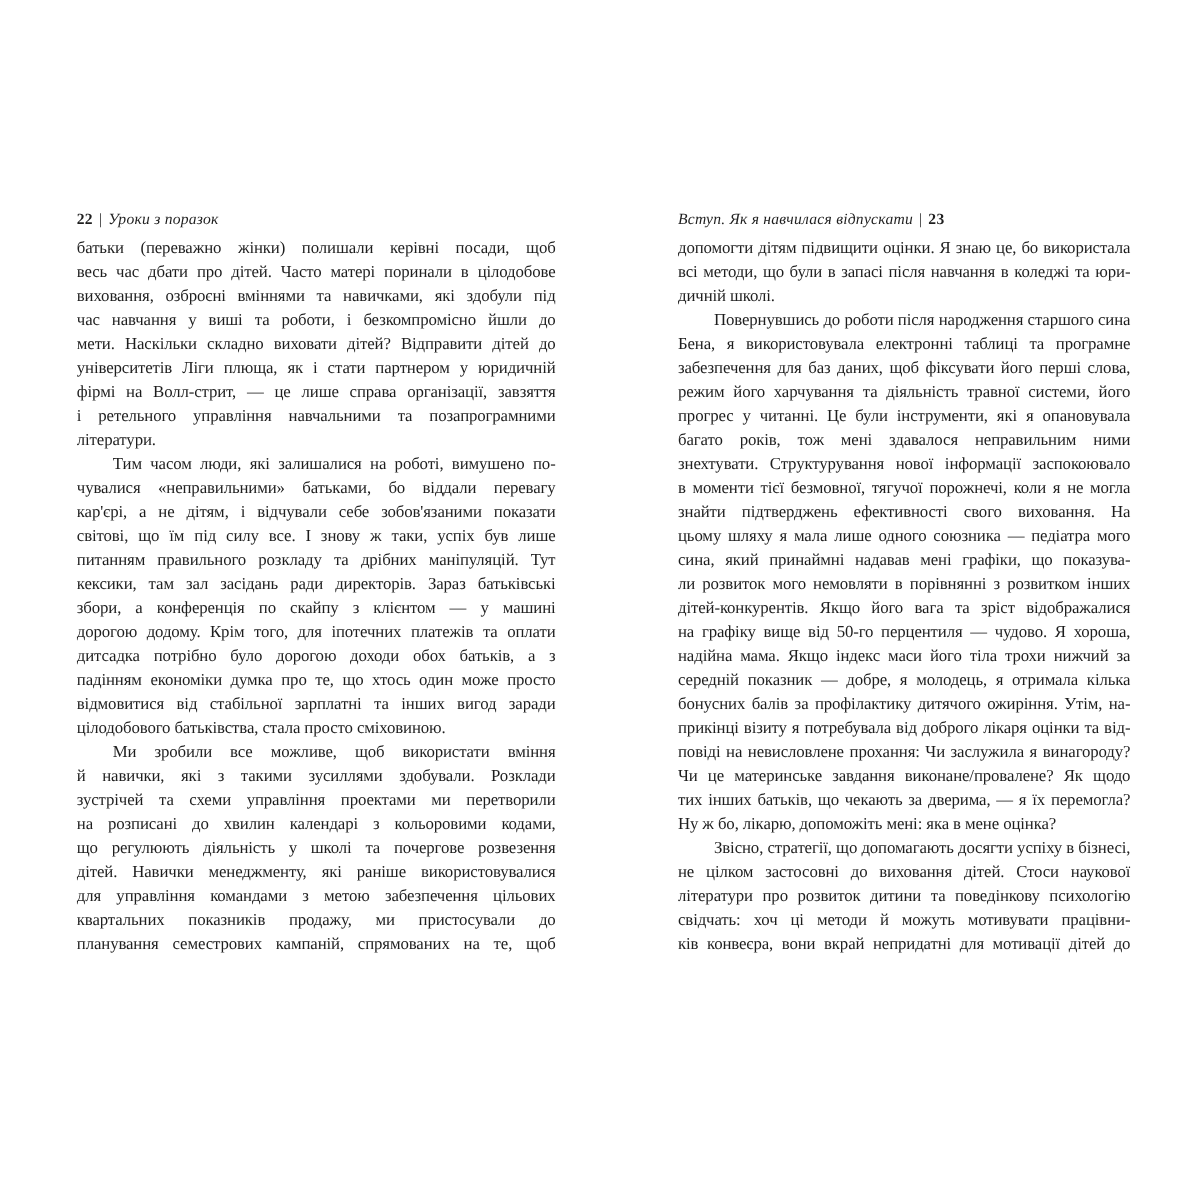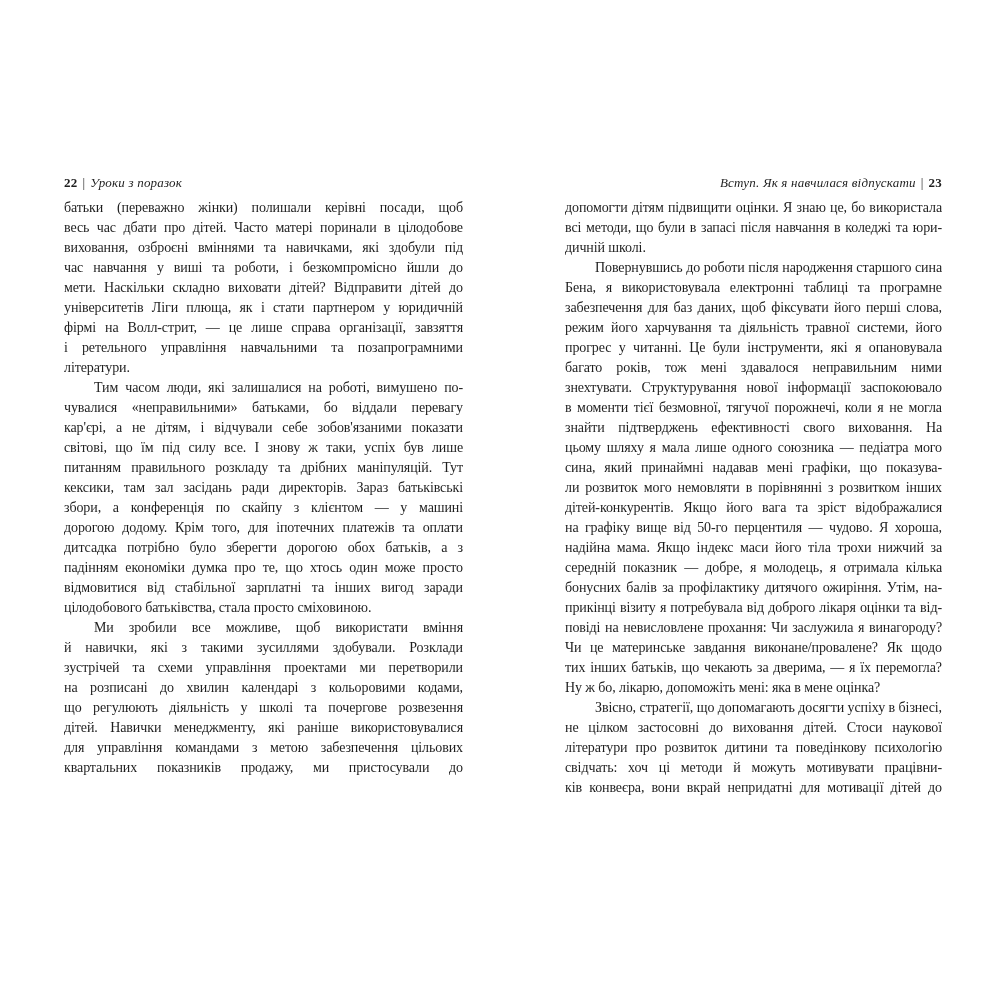--- a/index.html
+++ b/index.html
@@ -25,21 +25,20 @@
     white-space: nowrap;
     color: #1e1e1e;
   }
   .running-header.left-h {
     left: 64px;
     text-align: left;
   }
   .running-header.right-h {
     left: 565px;
     width: 377px;
-    text-align: right;
   }
   .pagenum {
     font-weight: 700;
     font-style: normal;
   }
   .sep {
     font-weight: 400;
     padding: 0 5px;
     color: #2a2a2a;
   }
@@ -96,32 +95,33 @@
         <div class="line">і ретельного управління навчальними та позапрограмними</div>
         <div class="line pend">літератури.</div>
         <div class="line indent">Тим часом люди, які залишалися на роботі, вимушено по-</div>
         <div class="line">чувалися «неправильними» батьками, бо віддали перевагу</div>
         <div class="line">кар'єрі, а не дітям, і відчували себе зобов'язаними показати</div>
         <div class="line">світові, що їм під силу все. І знову ж таки, успіх був лише</div>
         <div class="line">питанням правильного розкладу та дрібних маніпуляцій. Тут</div>
         <div class="line">кексики, там зал засідань ради директорів. Зараз батьківські</div>
         <div class="line">збори, а конференція по скайпу з клієнтом — у машині</div>
         <div class="line">дорогою додому. Крім того, для іпотечних платежів та оплати</div>
-        <div class="line">дитсадка потрібно було зберегти дорогою обох батьків, а з</div>
+        <div class="line">дитсадка потрібно було дорогою доходи обох батьків, а з</div>
         <div class="line">падінням економіки думка про те, що хтось один може просто</div>
         <div class="line">відмовитися від стабільної зарплатні та інших вигод заради</div>
         <div class="line pend">цілодобового батьківства, стала просто сміховиною.</div>
         <div class="line indent">Ми зробили все можливе, щоб використати вміння</div>
         <div class="line">й навички, які з такими зусиллями здобували. Розклади</div>
         <div class="line">зустрічей та схеми управління проектами ми перетворили</div>
         <div class="line">на розписані до хвилин календарі з кольоровими кодами,</div>
         <div class="line">що регулюють діяльність у школі та почергове розвезення</div>
         <div class="line">дітей. Навички менеджменту, які раніше використовувалися</div>
         <div class="line">для управління командами з метою забезпечення цільових</div>
         <div class="line">квартальних показників продажу, ми пристосували до</div>
+        <div class="line">планування семестрових кампаній, спрямованих на те, щоб</div>
       </div>
   </section>
 
   <section>
     <header class="running-header right-h">
       <span class="chap">Вступ. Як я навчилася відпускати</span><span class="sep">|</span><span class="pagenum">23</span>
     </header>
     <div class="textcol rightcol">
         <div class="line">допомогти дітям підвищити оцінки. Я знаю це, бо використала</div>
         <div class="line">всі методи, що були в запасі після навчання в коледжі та юри-</div>

